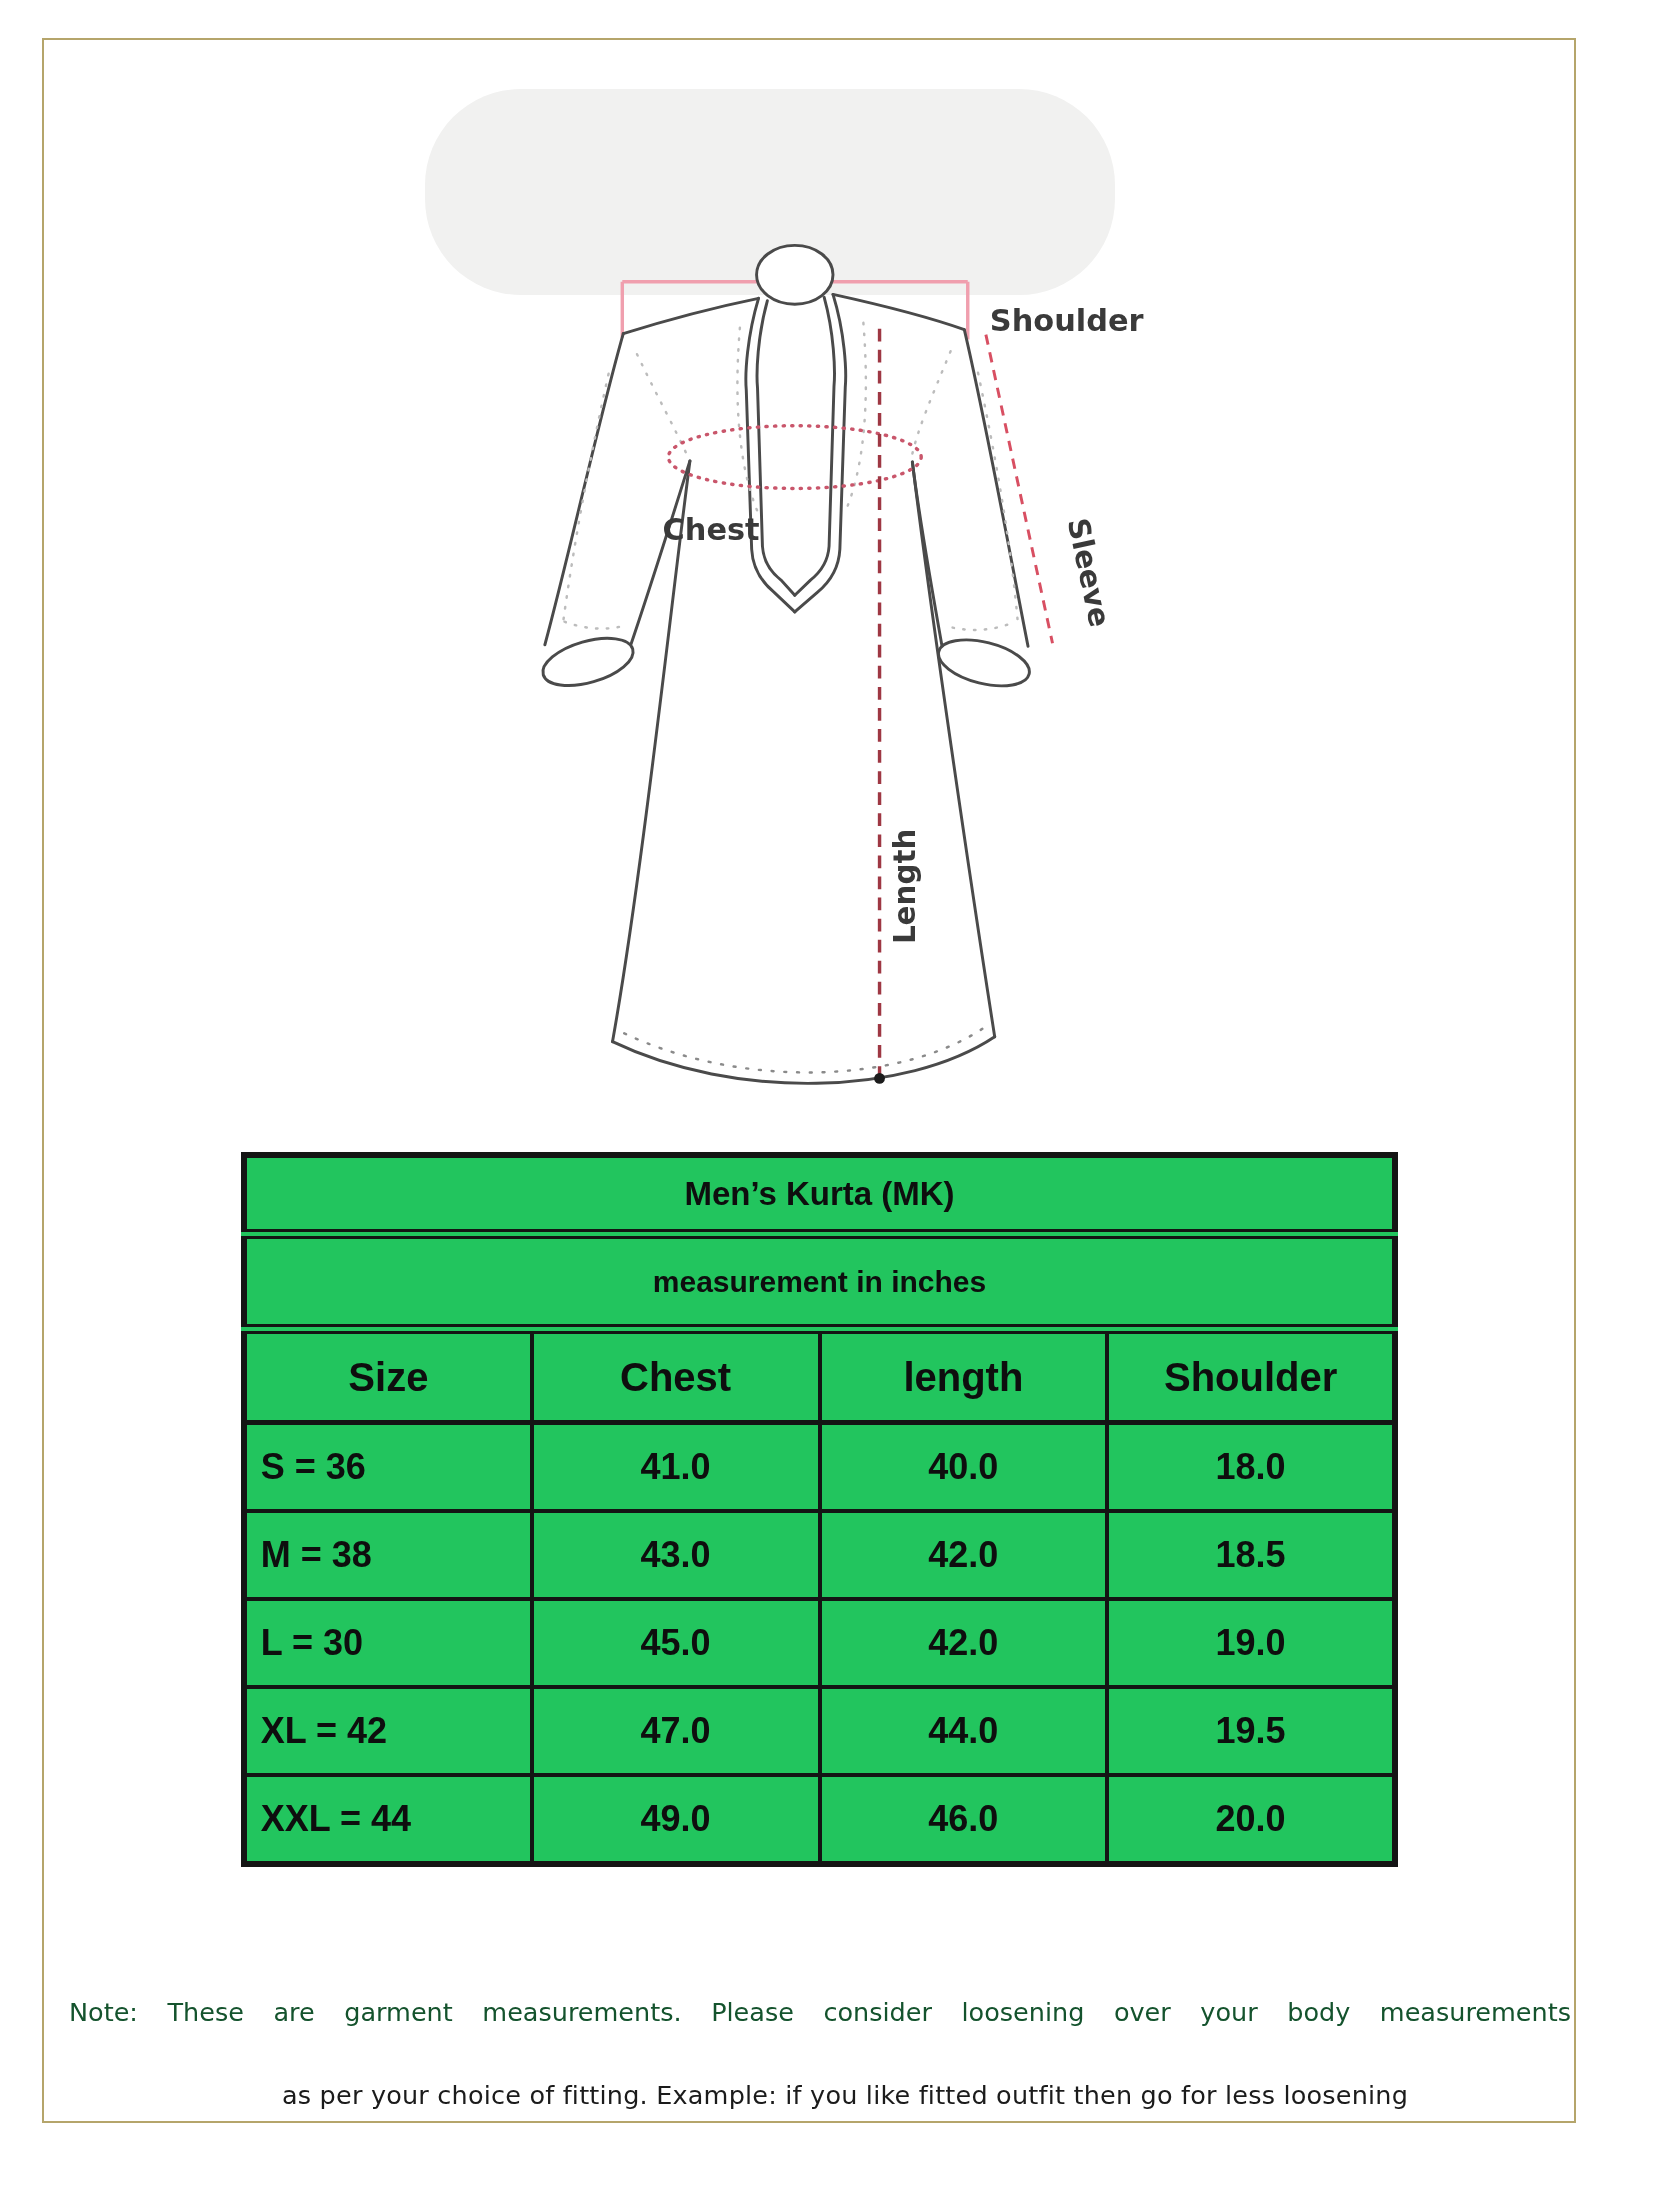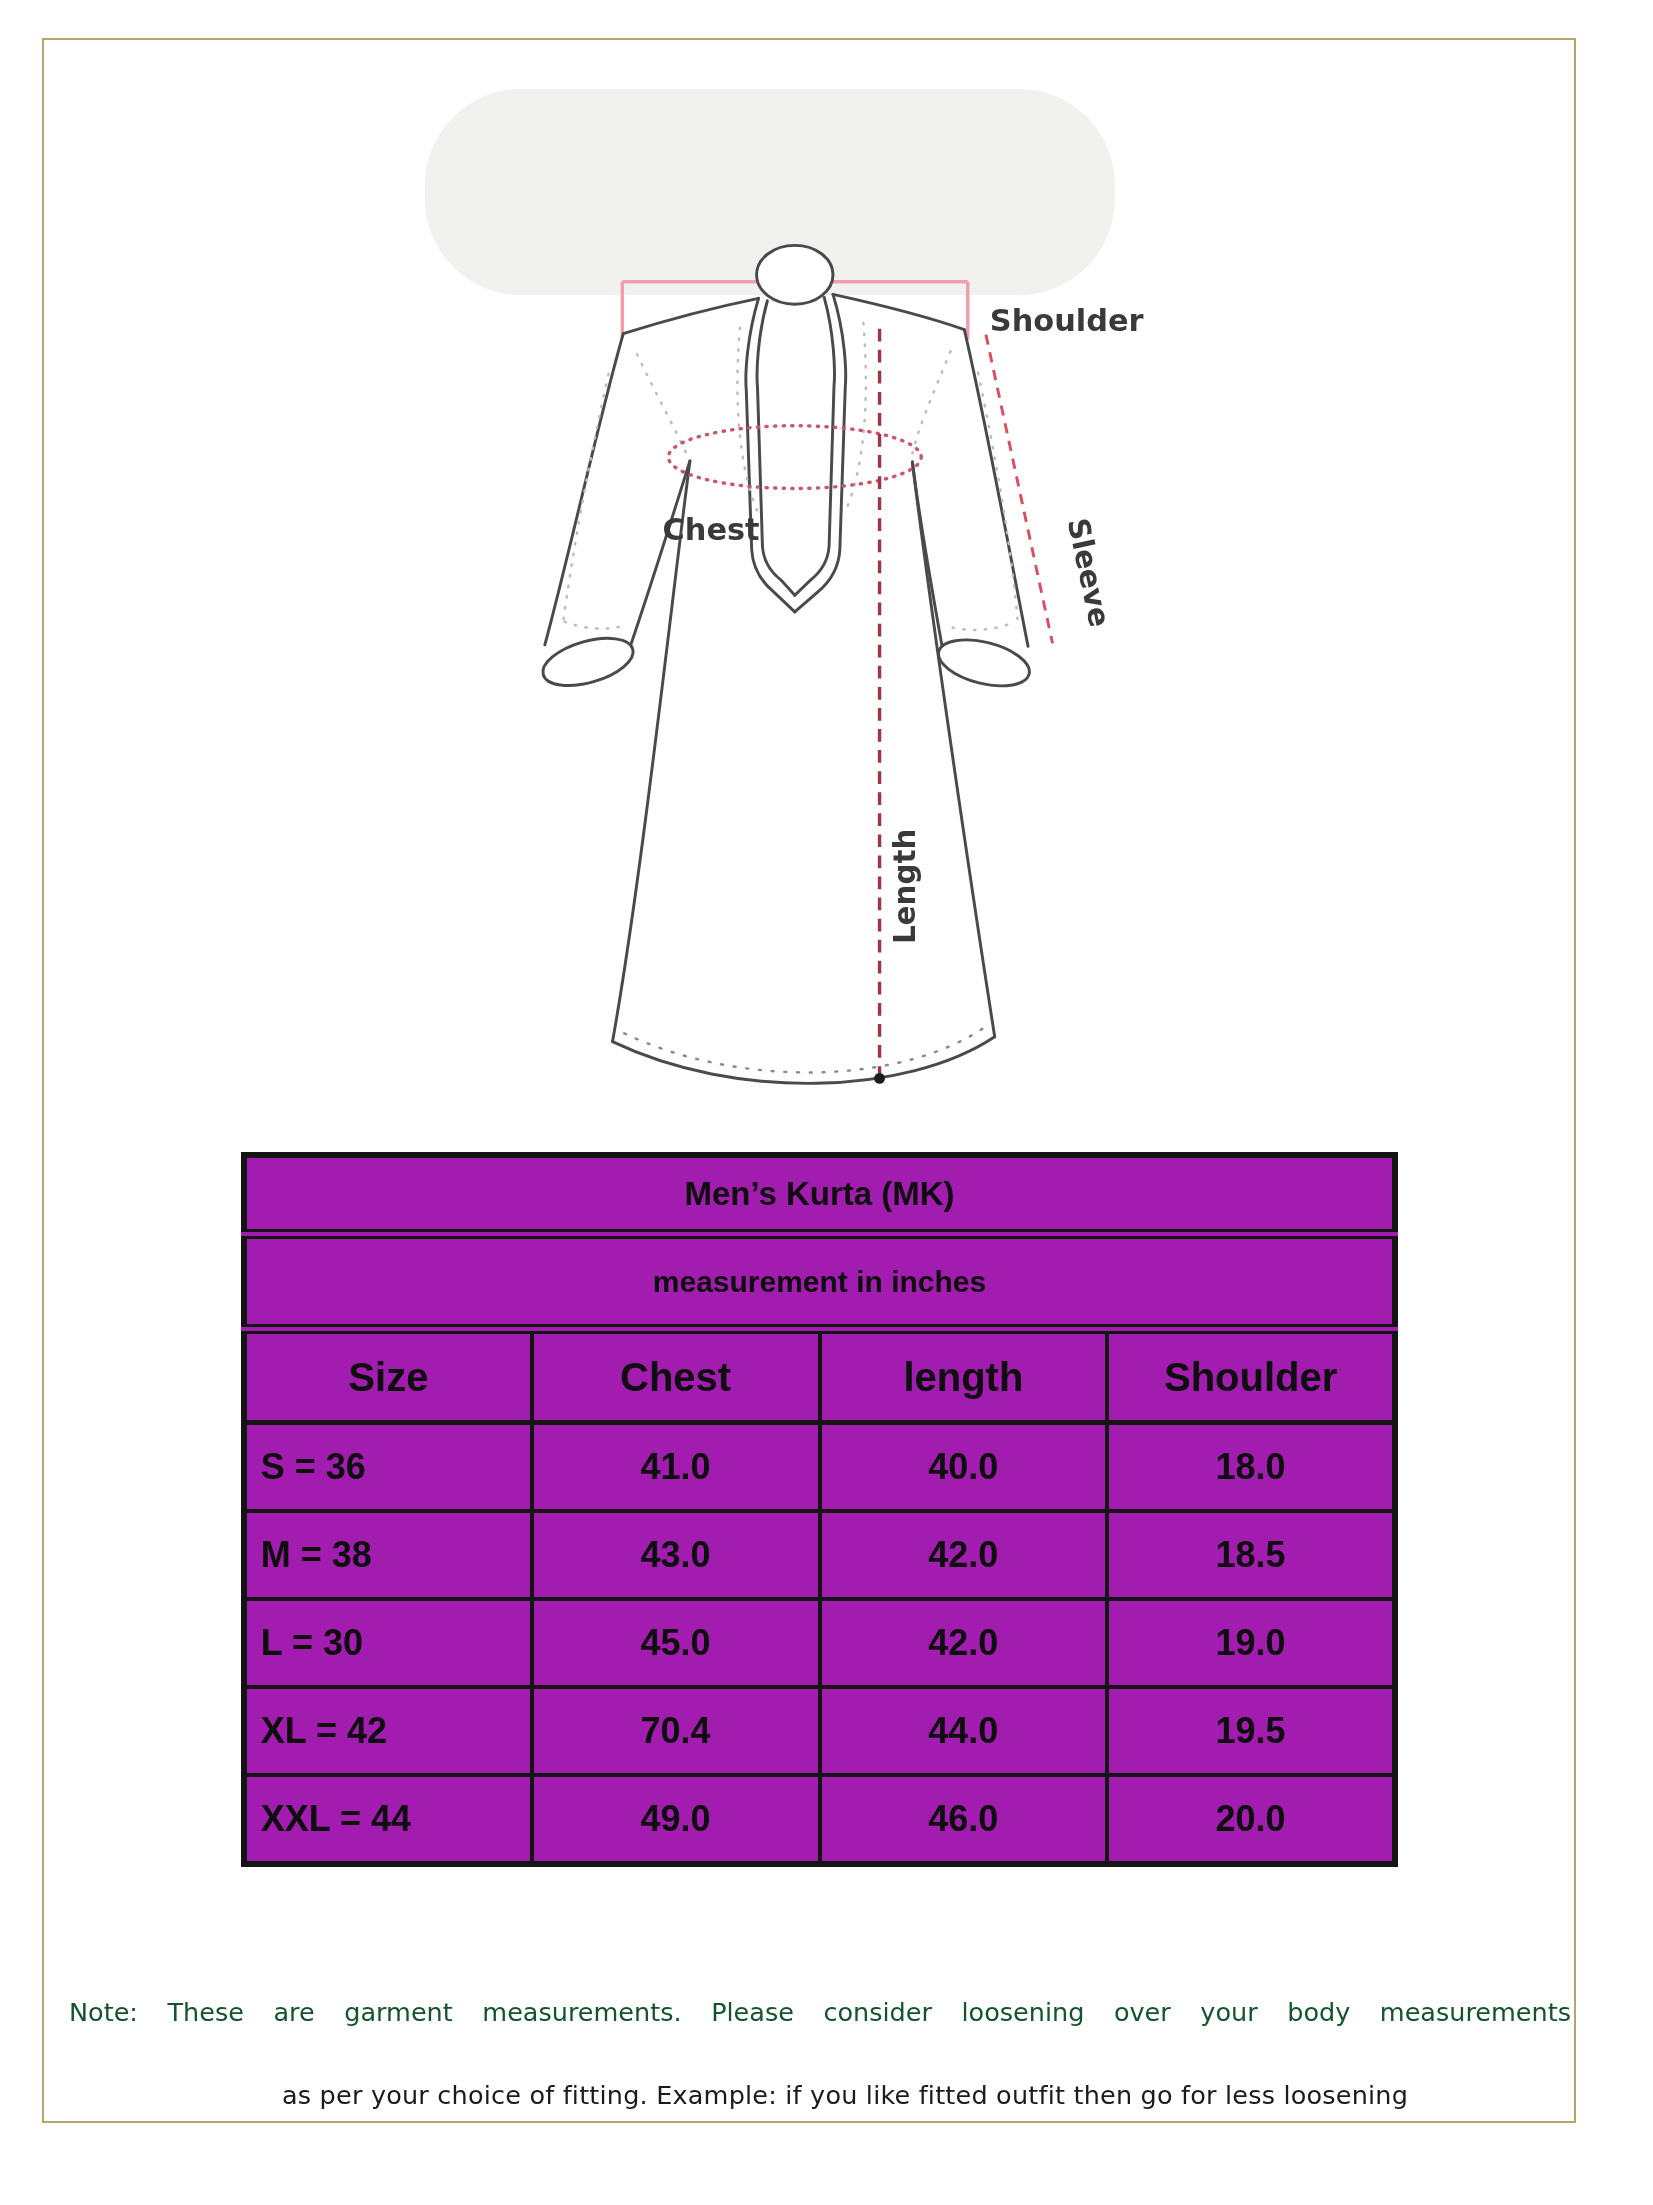--- a/index.html
+++ b/index.html
@@ -16,21 +16,21 @@
     background:#f1f1f0;border-radius:96px;
   }
   .diagram{position:absolute;left:441px;top:211px;width:833px;height:941px;}
   .diagram svg{display:block;width:100%;height:100%;}
 
   
   table.size-table{
     position:absolute;left:241px;top:1152px;width:1157px;
     border-collapse:collapse;table-layout:fixed;
     color:#0e0e0e;font-family:"Liberation Sans",sans-serif;font-weight:700;
-    border:6.4px solid #141414;background:#a21caf;
+    border:6.4px solid #141414;background:#22c55e;
   }
   table.size-table td{vertical-align:middle;}
   .tr-title td{height:69px;font-size:33px;text-align:center;border-bottom:10.8px double #141414;}
   .tr-sub td{height:83px;font-size:30px;text-align:center;border-bottom:10.8px double #141414;}
   .tr-head td{height:84px;font-size:40px;text-align:center;border-bottom:5.4px solid #141414;}
   .tr-data td{height:82px;font-size:36px;text-align:center;border-bottom:4.4px solid #141414;}
   .tr-data.last td{border-bottom:none;}
   .tr-head td + td, .tr-data td + td{border-left:4.4px solid #141414;}
   td.cell-size{text-align:left;padding-left:13.7px;}
 
@@ -147,21 +147,21 @@
       <td>18.5</td>
     </tr>
     <tr class="tr-data">
       <td class="cell-size">L = 30</td>
       <td>45.0</td>
       <td>42.0</td>
       <td>19.0</td>
     </tr>
     <tr class="tr-data">
       <td class="cell-size">XL = 42</td>
-      <td>70.4</td>
+      <td>47.0</td>
       <td>44.0</td>
       <td>19.5</td>
     </tr>
     <tr class="tr-data">
       <td class="cell-size">XXL = 44</td>
       <td>49.0</td>
       <td>46.0</td>
       <td>20.0</td>
     </tr>
   </tbody>

